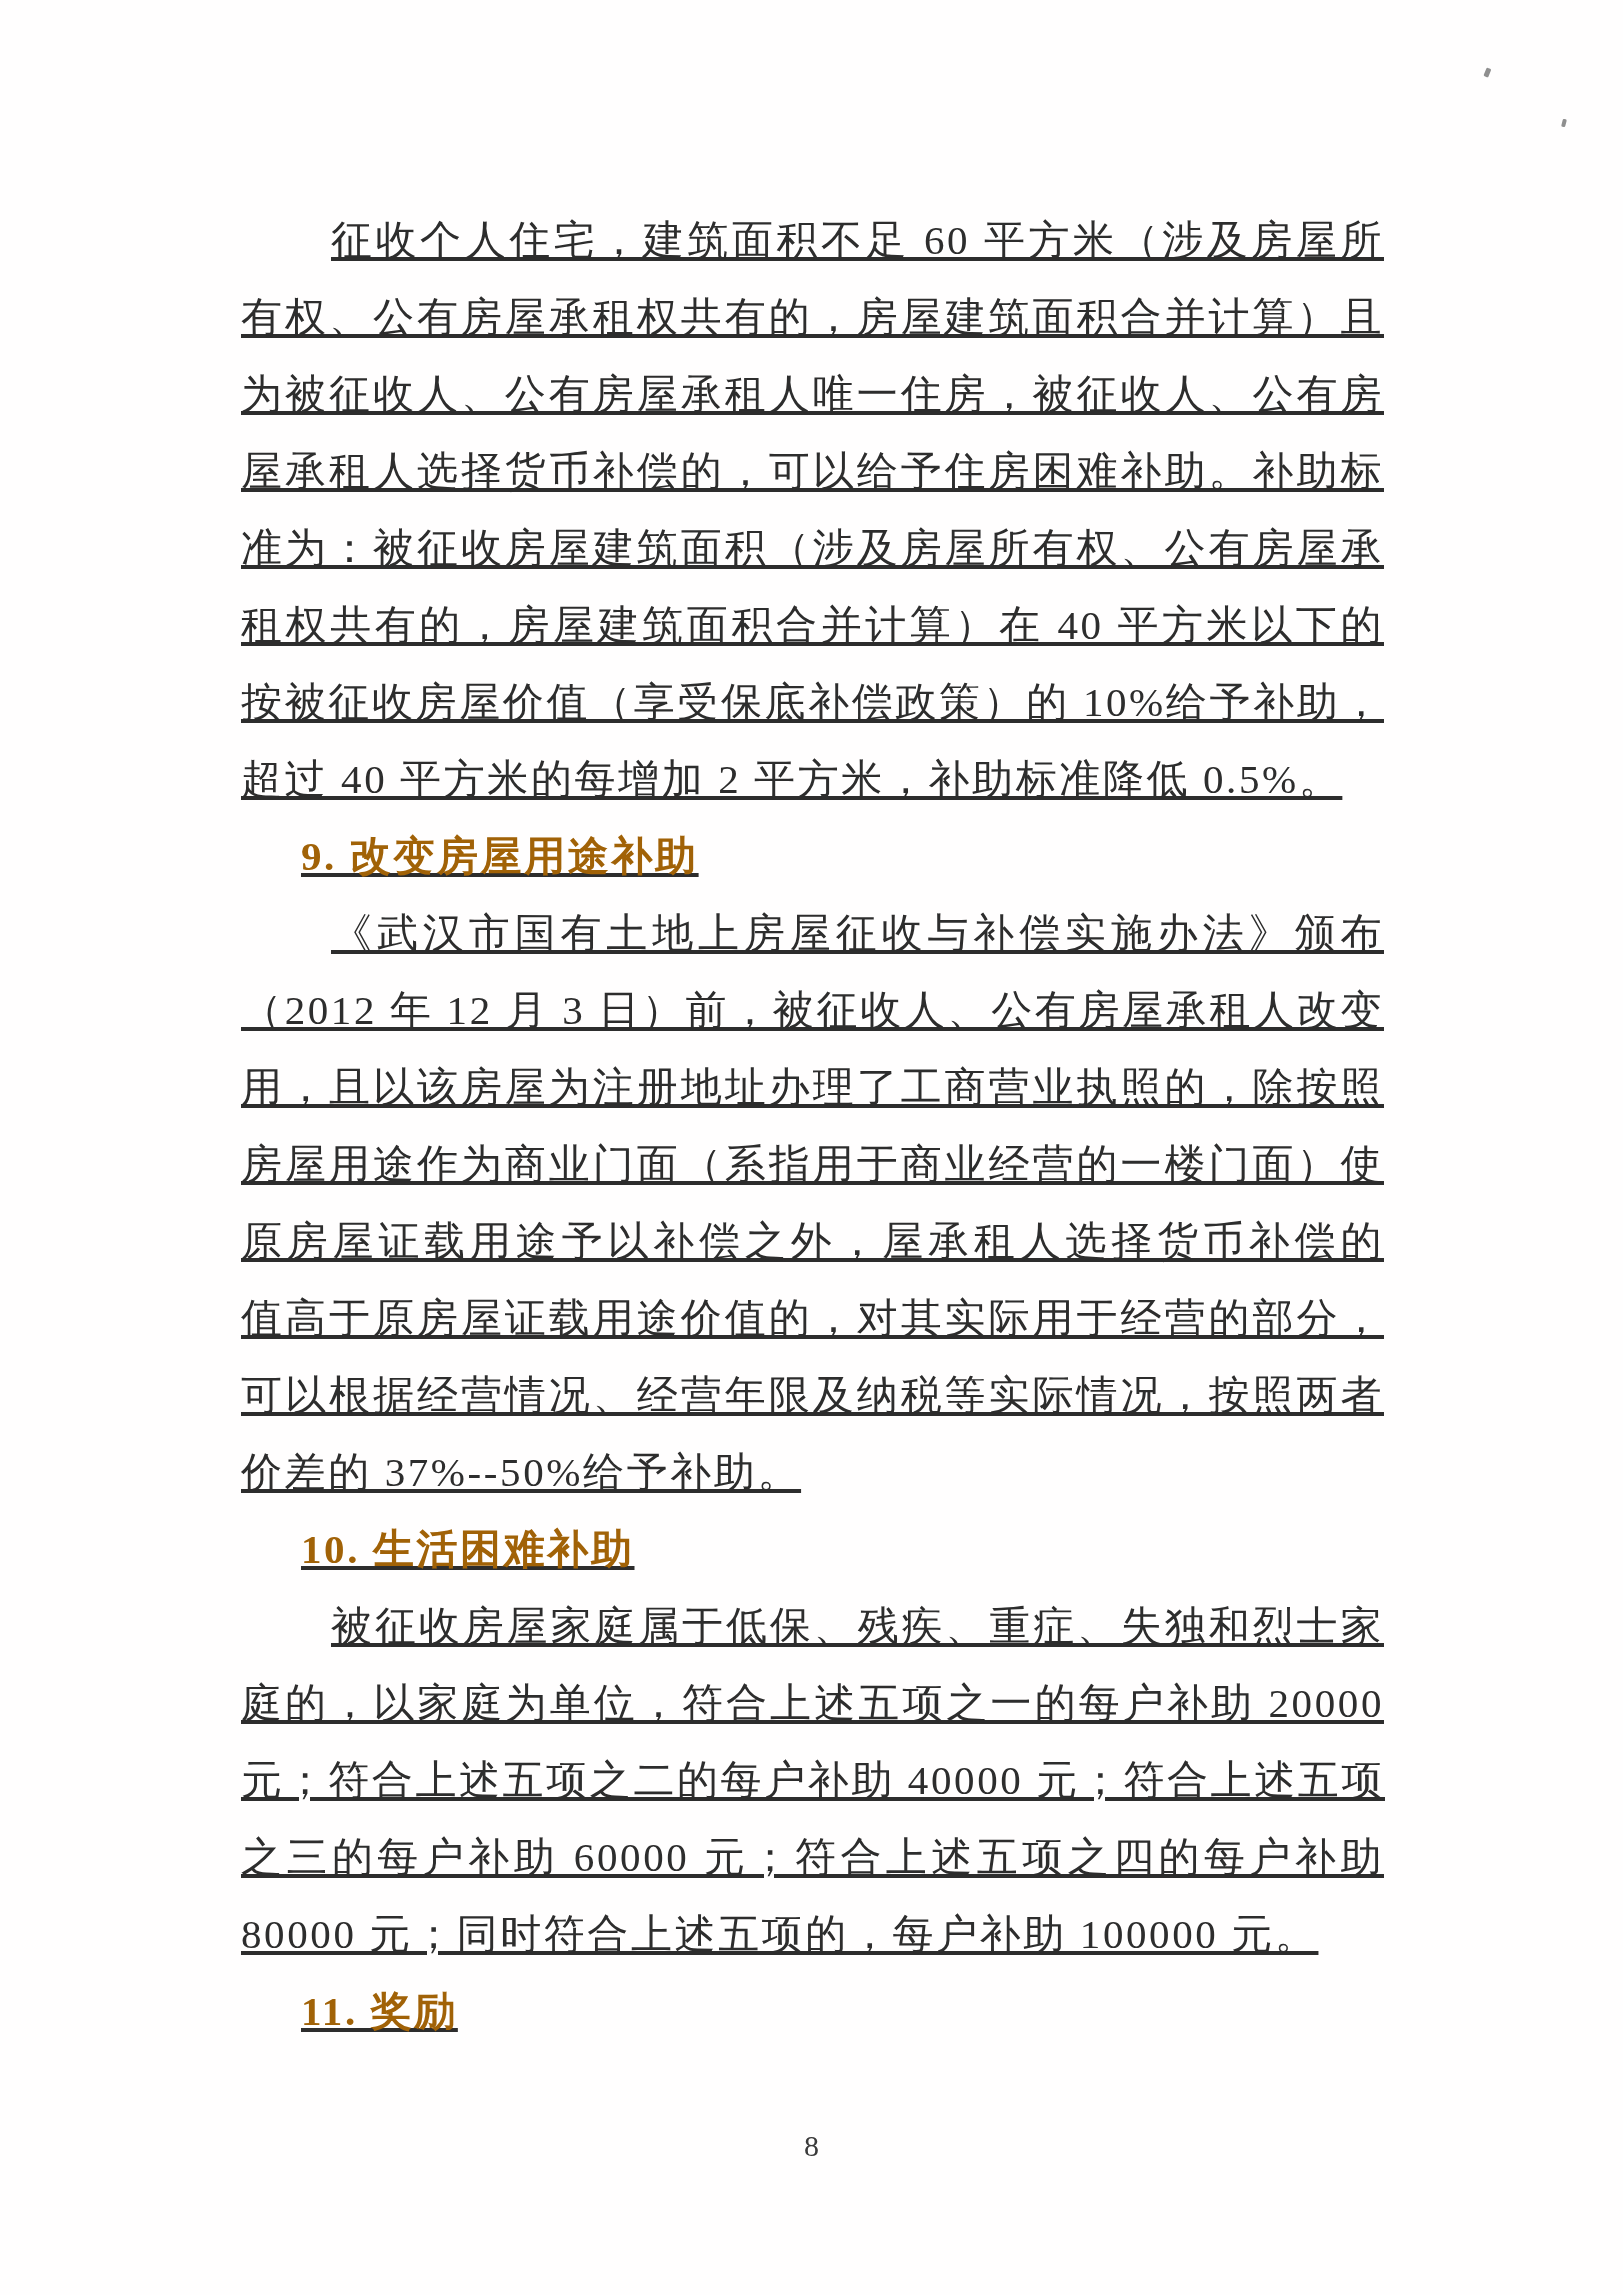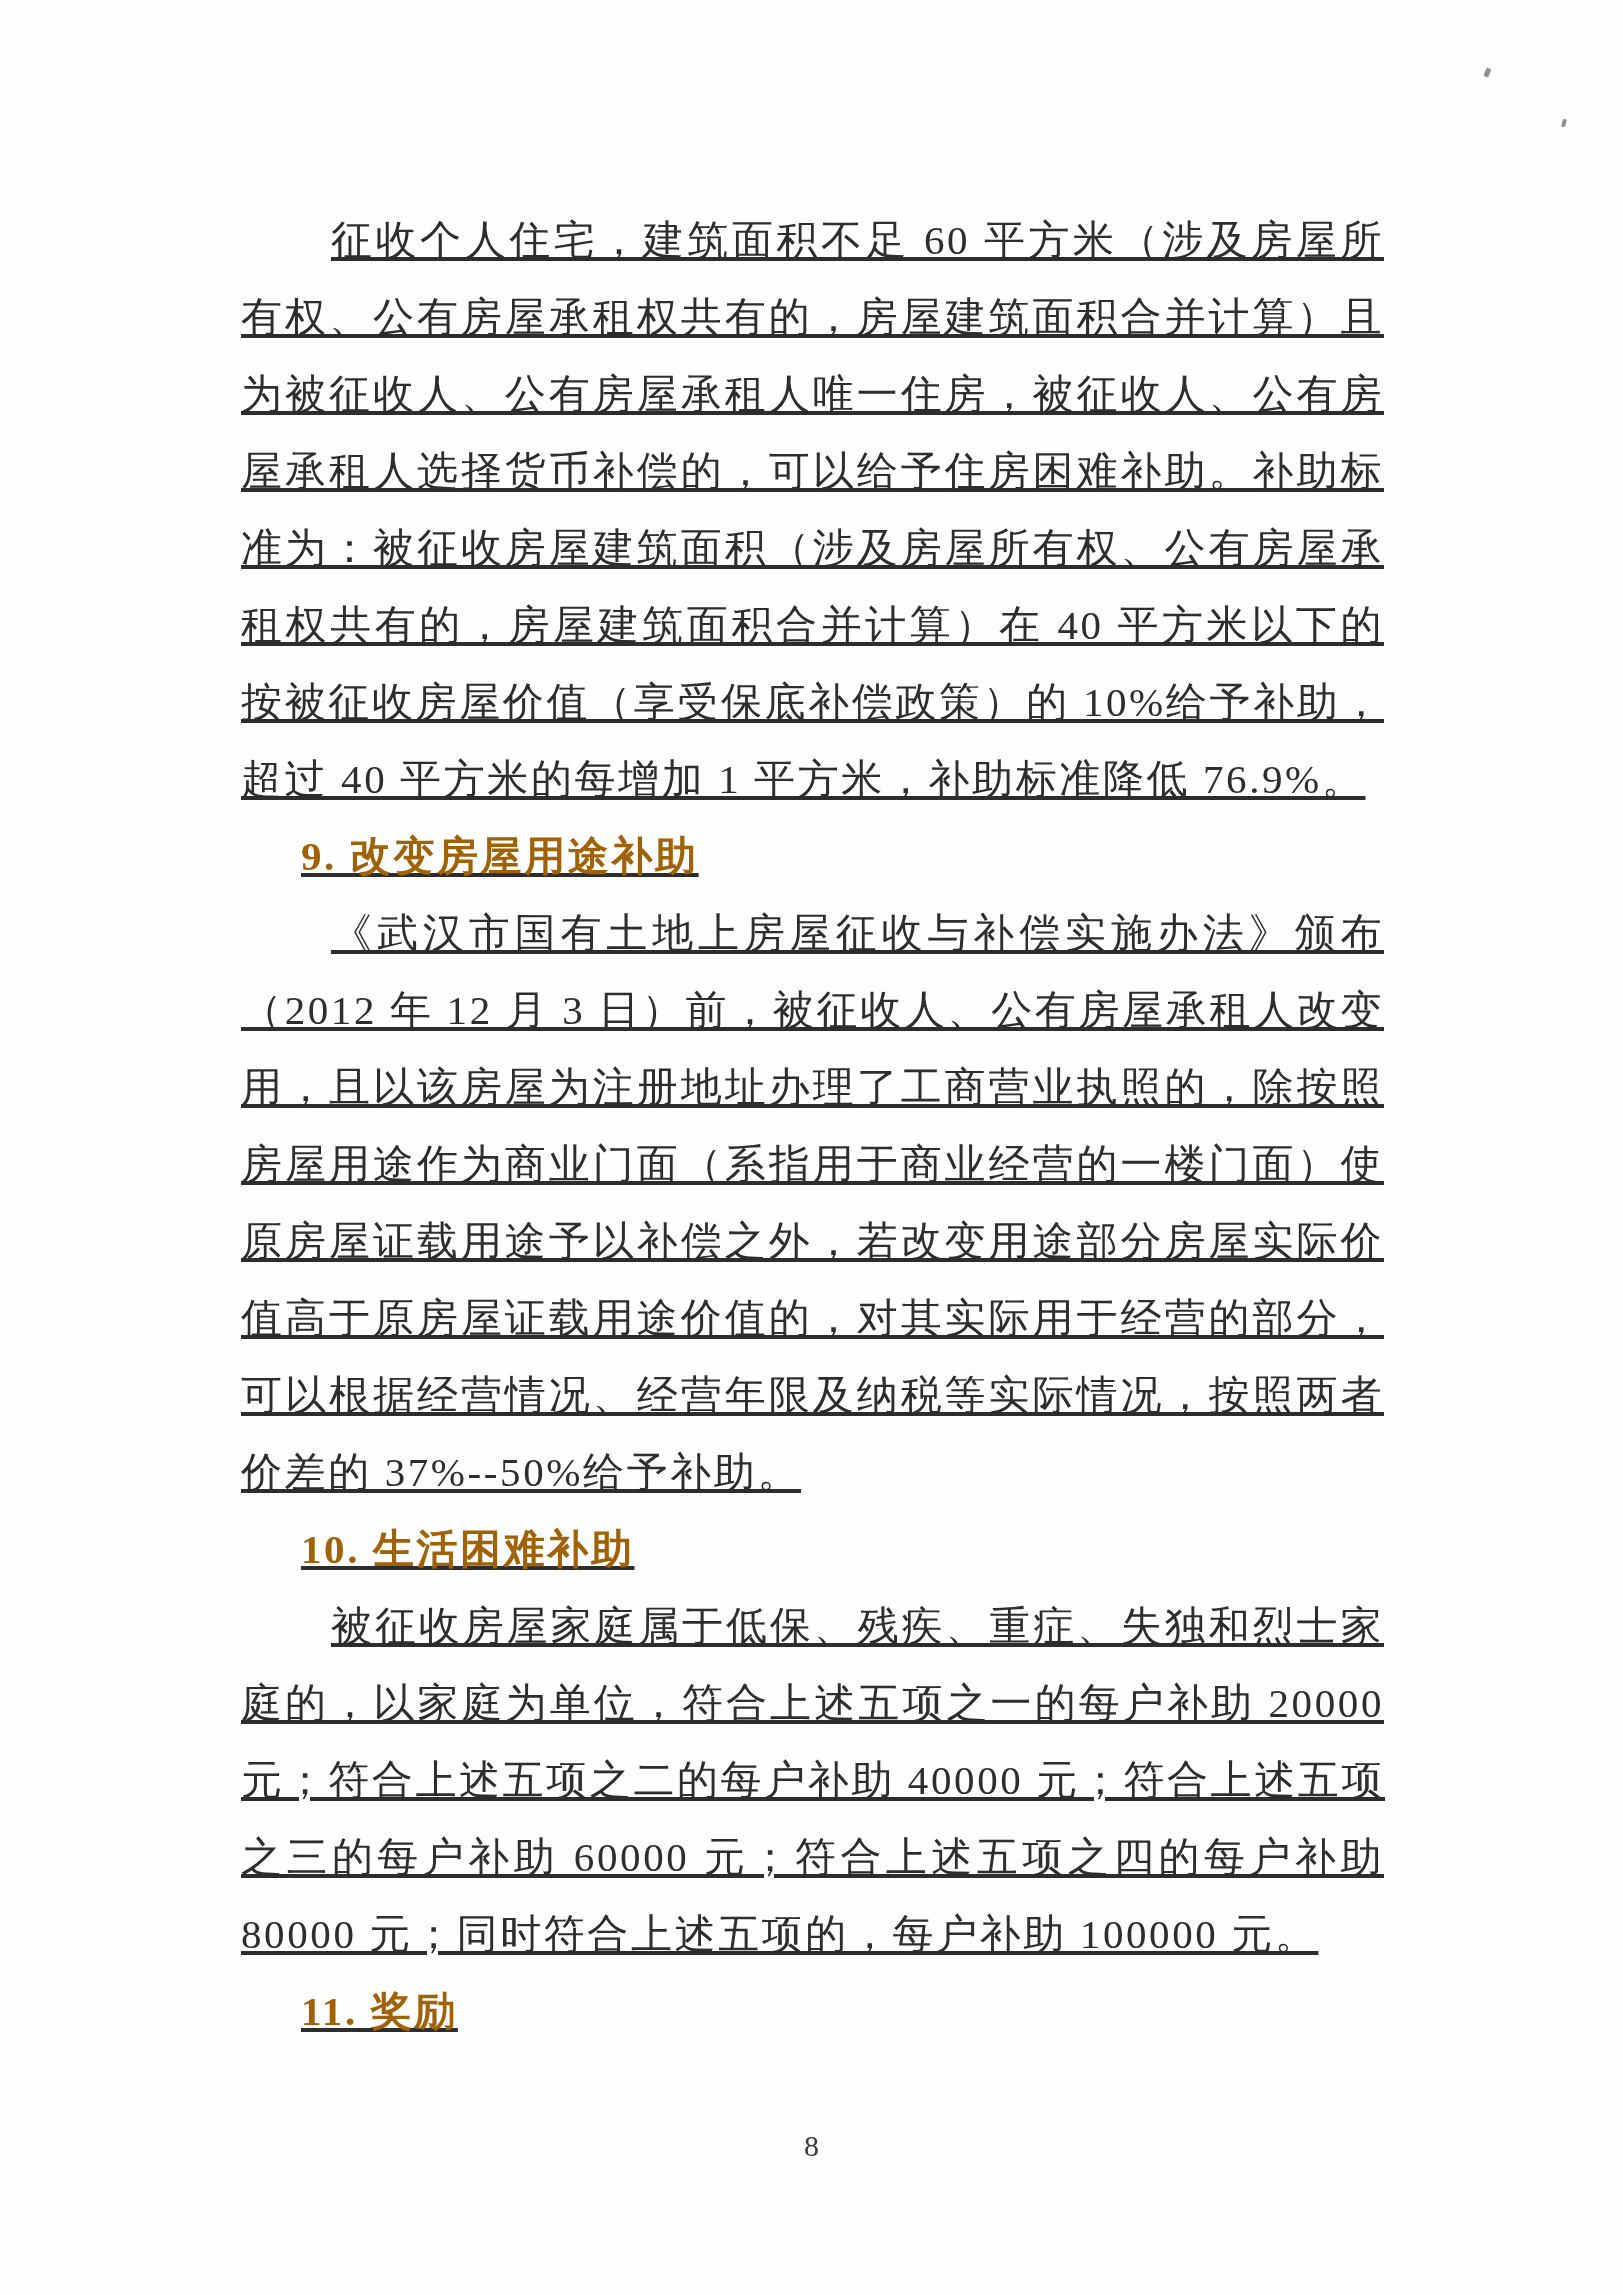--- a/index.html
+++ b/index.html
@@ -65,33 +65,33 @@
   <div class="content">
 
     <div class="para">
       <div class="line indent">征收个人住宅，建筑面积不足 60 平方米（涉及房屋所</div>
       <div class="line">有权、公有房屋承租权共有的，房屋建筑面积合并计算）且</div>
       <div class="line">为被征收人、公有房屋承租人唯一住房，被征收人、公有房</div>
       <div class="line">屋承租人选择货币补偿的，可以给予住房困难补助。补助标</div>
       <div class="line">准为：被征收房屋建筑面积（涉及房屋所有权、公有房屋承</div>
       <div class="line">租权共有的，房屋建筑面积合并计算）在 40 平方米以下的</div>
       <div class="line">按被征收房屋价值（享受保底补偿政策）的 10%给予补助，</div>
-      <div class="line end">超过 40 平方米的每增加 1 平方米，补助标准降低 76.9%。</div>
+      <div class="line end">超过 40 平方米的每增加 2 平方米，补助标准降低 0.5%。</div>
     </div>
 
     <div class="heading">
       <div class="line">9. 改变房屋用途补助</div>
     </div>
 
     <div class="para">
       <div class="line indent">《武汉市国有土地上房屋征收与补偿实施办法》颁布</div>
       <div class="line">（2012 年 12 月 3 日）前，被征收人、公有房屋承租人改变</div>
       <div class="line">用，且以该房屋为注册地址办理了工商营业执照的，除按照</div>
       <div class="line">房屋用途作为商业门面（系指用于商业经营的一楼门面）使</div>
-      <div class="line">原房屋证载用途予以补偿之外，若改变用途部分房屋实际价</div>
+      <div class="line">原房屋证载用途予以补偿之外，屋承租人选择货币补偿的</div>
       <div class="line">值高于原房屋证载用途价值的，对其实际用于经营的部分，</div>
       <div class="line">可以根据经营情况、经营年限及纳税等实际情况，按照两者</div>
       <div class="line end">价差的 37%--50%给予补助。</div>
     </div>
 
     <div class="heading">
       <div class="line">10. 生活困难补助</div>
     </div>
 
     <div class="para">

